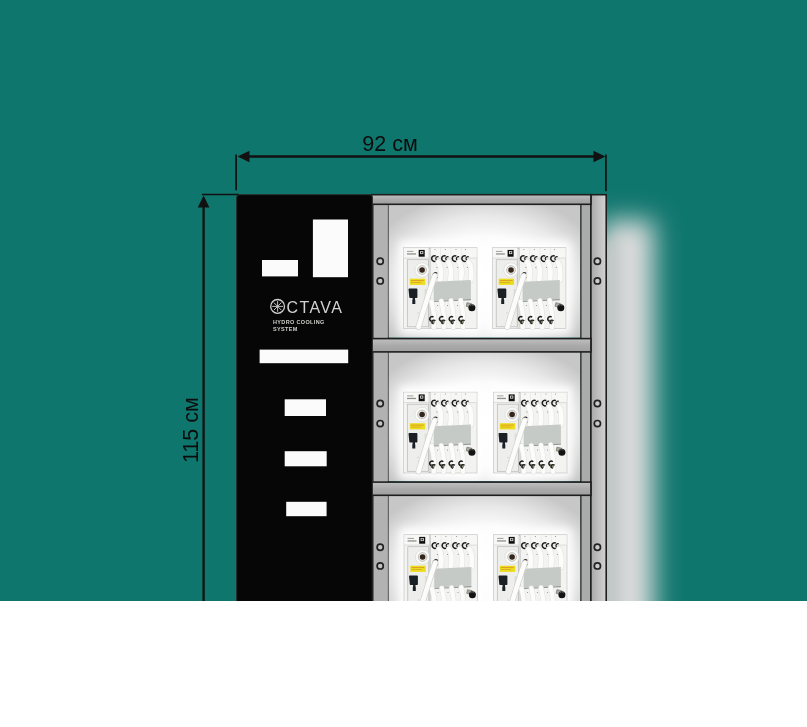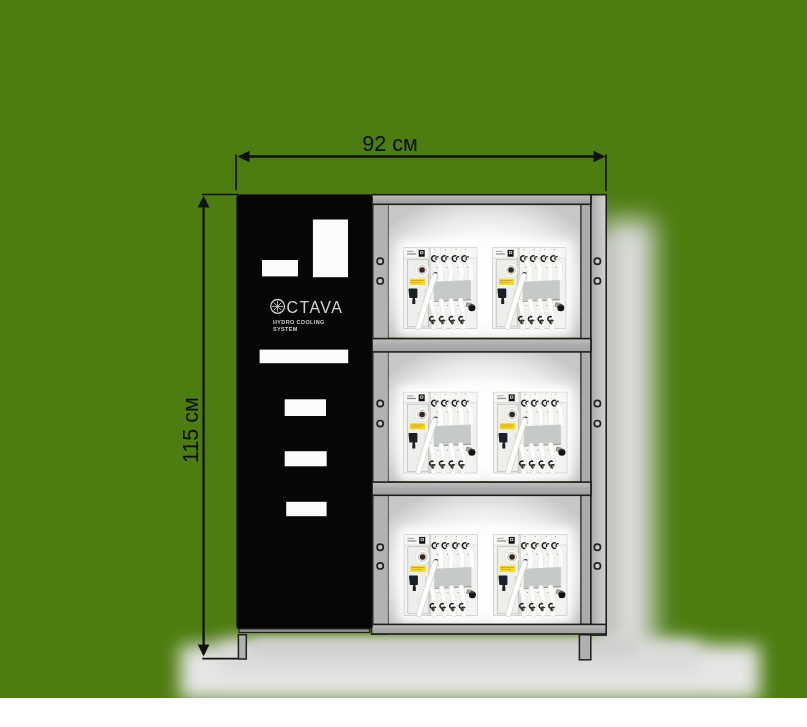--- a/index.html
+++ b/index.html
@@ -1,16 +1,16 @@
 <!DOCTYPE html>
 <html><head>
 <meta charset="utf-8">
 <style>
   html,body{margin:0;padding:0;background:#ffffff;}
-  #stage{position:relative;width:807px;height:698px;background:#4d7c0f;overflow:hidden;
+  #stage{position:relative;width:807px;height:601px;background:#0f766e;overflow:hidden;
          font-family:"Liberation Sans", sans-serif;}
   svg{display:block;}
 </style>
 </head>
 <body>
 <div id="stage">
 <svg width="807" height="727" viewBox="0 0 807 727" font-family="Liberation Sans, sans-serif">
   <defs>
     <radialGradient id="shelfGrad" cx="50%" cy="56%" r="64%">
       <stop offset="0%" stop-color="#ffffff"></stop>

